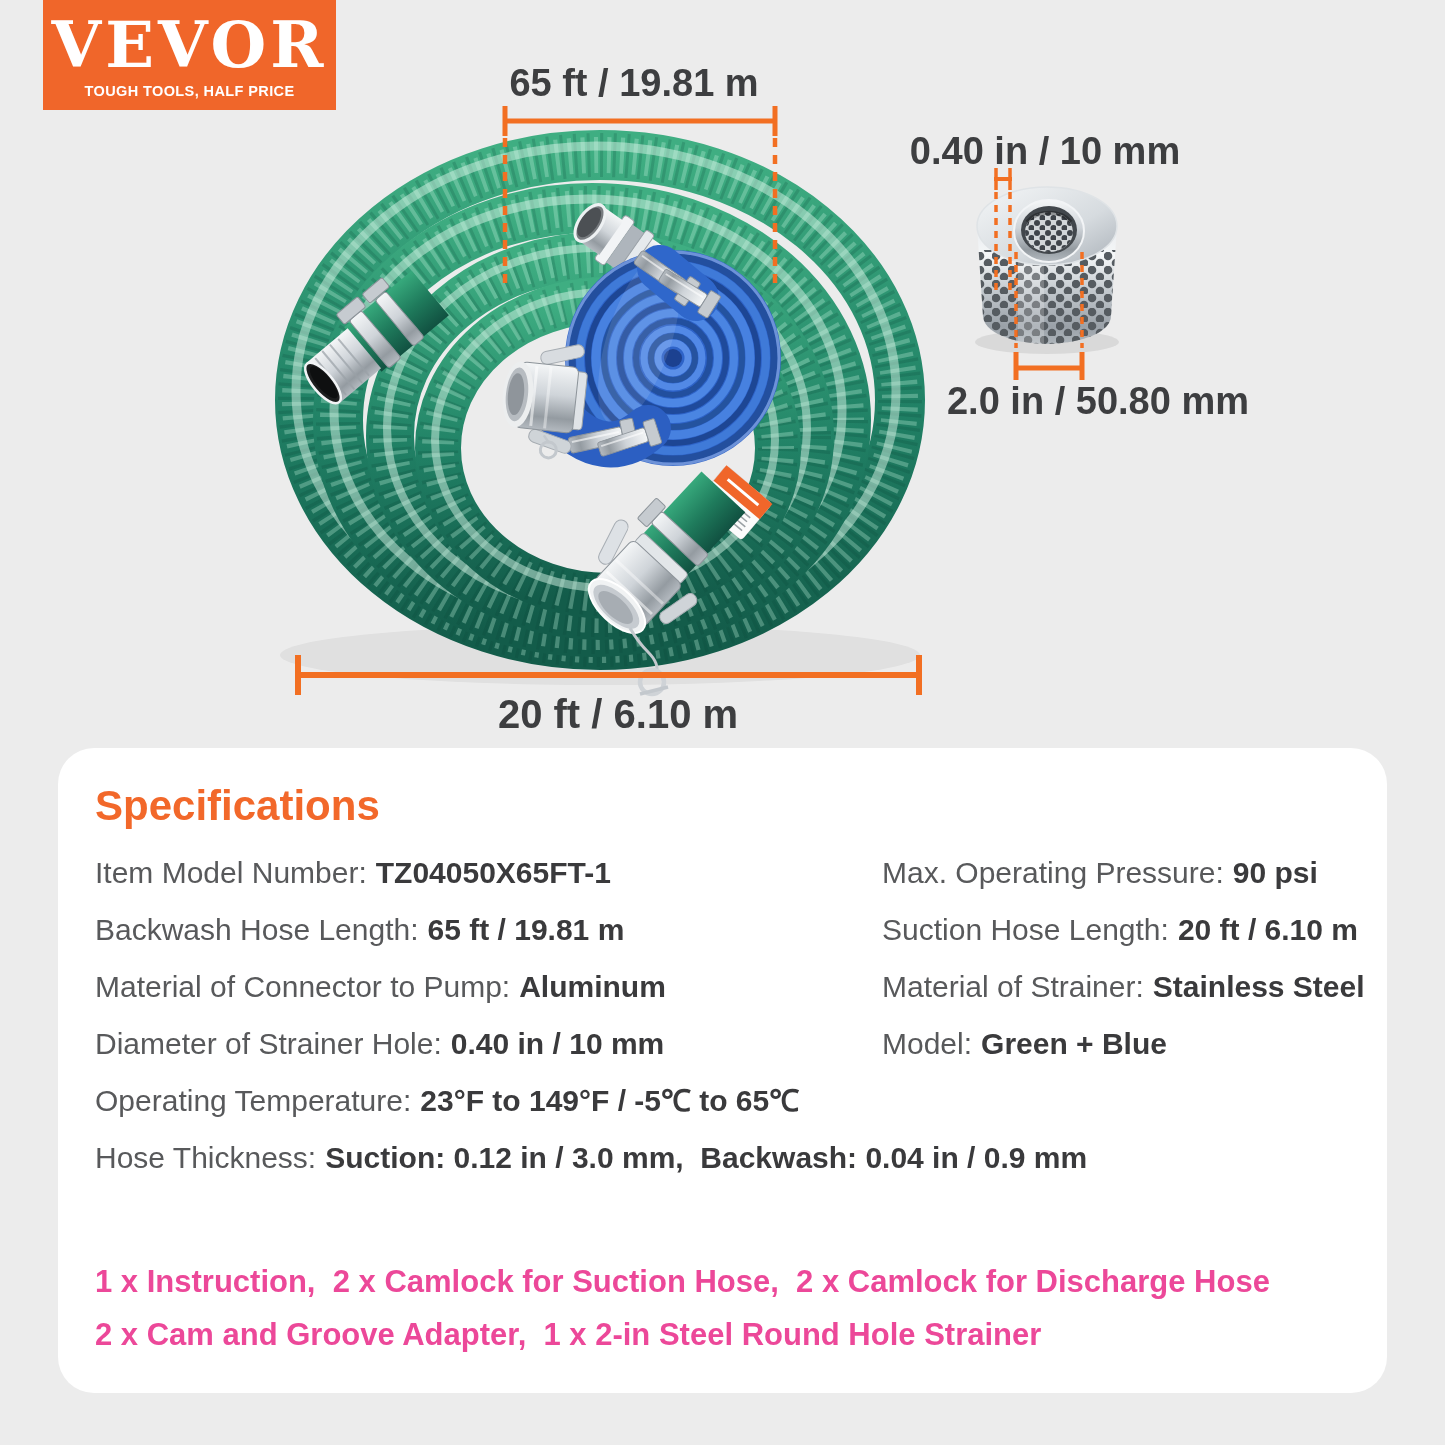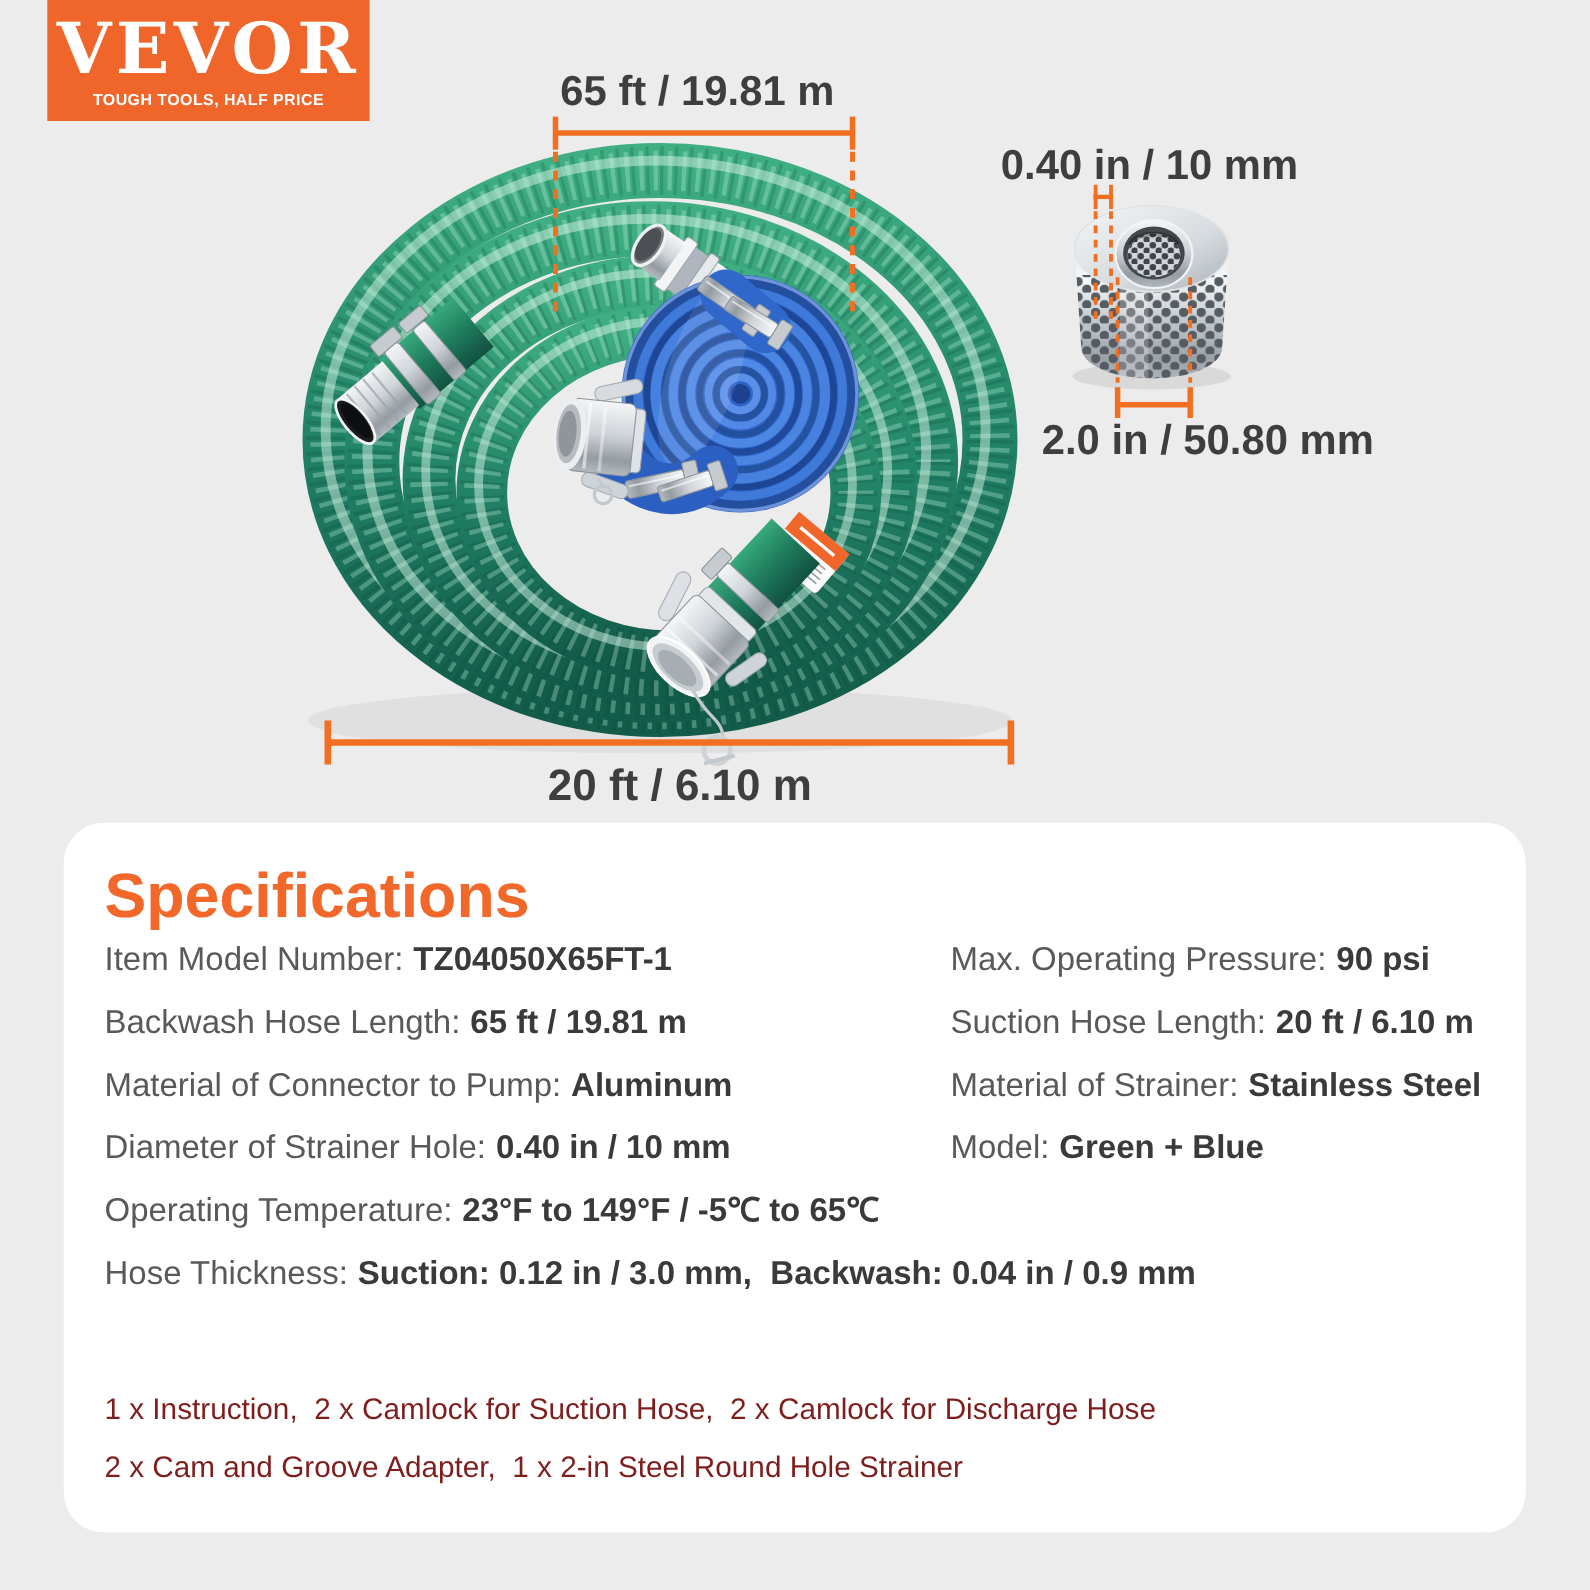--- a/index.html
+++ b/index.html
@@ -32,32 +32,32 @@
   #dim-hole{left:845px;top:130px;}
   #dim-id{left:898px;top:380px;}
   #dim-suction{left:418px;top:692px;font-size:40px;}
   
   .panel{
     position:absolute;left:58px;top:748px;width:1329px;height:645px;
     background:#ffffff;border-radius:36px;
   }
   .sec-title{
     position:absolute;left:37px;margin:0;
-    color:#f2682a;font-size:57px;font-weight:700;white-space:nowrap;
+    color:#f2682a;font-size:42px;font-weight:700;white-space:nowrap;
   }
   #spec-title{top:34px;}
   #acc-title{top:449px;}
   .col{position:absolute;top:96px;}
   .col-left{left:37px;width:780px;}
-  .col-right{left:806px;width:500px;}
+  .col-right{left:824px;width:500px;}
   .row{height:57px;line-height:57px;white-space:nowrap;font-size:30px;}
   .lbl{color:#58595b;margin-right:9px;}
   .val{color:#3a3a3c;font-weight:700;}
   .acc-lines{position:absolute;left:37px;top:507px;width:1270px;}
-  .acc-line{height:53px;line-height:53px;font-size:27px;font-weight:400;color:#7f1d1d;white-space:nowrap;}
+  .acc-line{height:53px;line-height:53px;font-size:31px;font-weight:700;color:#ec4899;white-space:nowrap;}
 </style>
 </head>
 <body>
 
 <svg id="scene" width="1445" height="748" viewBox="0 0 1445 748">
   <defs>
     <linearGradient id="gGreen" x1="0" y1="0" x2="0" y2="1">
       <stop offset="0" stop-color="#3fae82"></stop>
       <stop offset="0.5" stop-color="#218266"></stop>
       <stop offset="1" stop-color="#135c4a"></stop>

